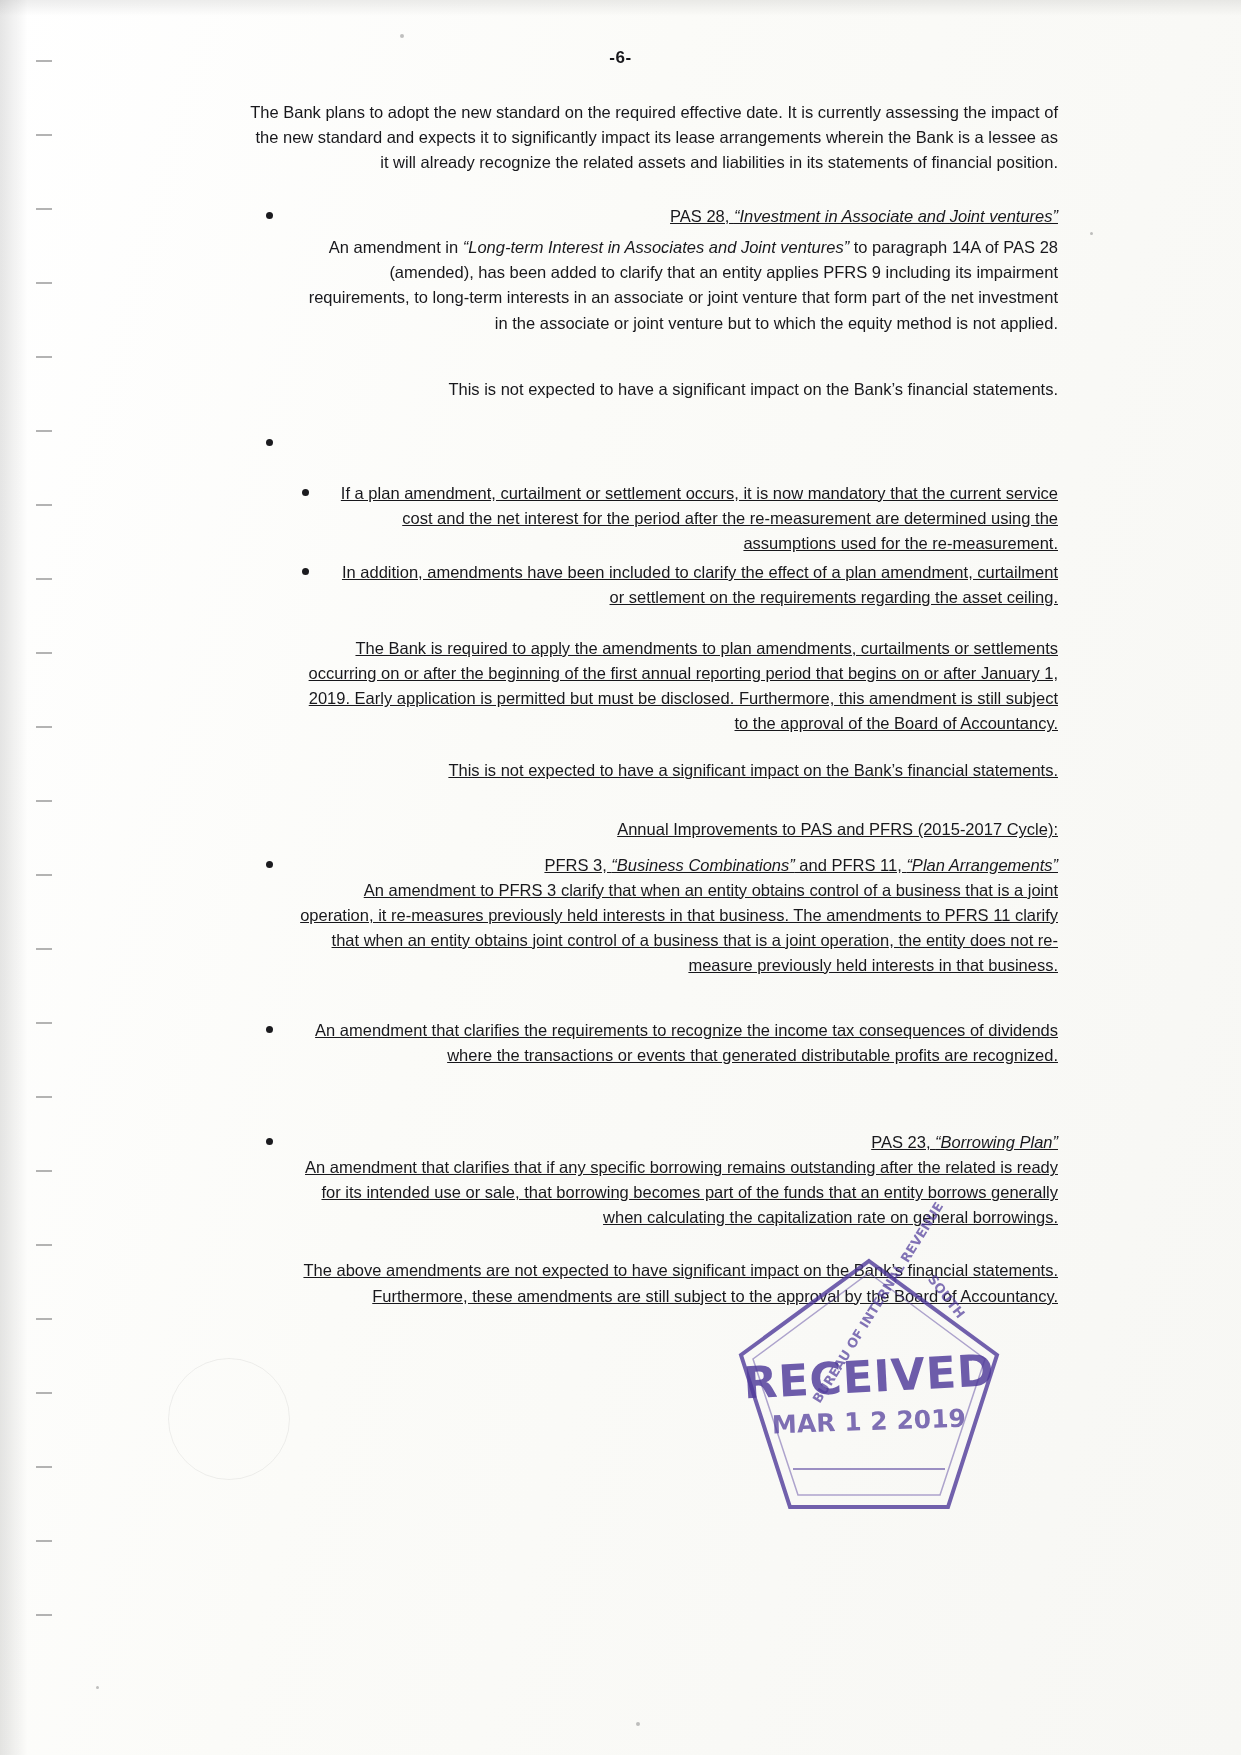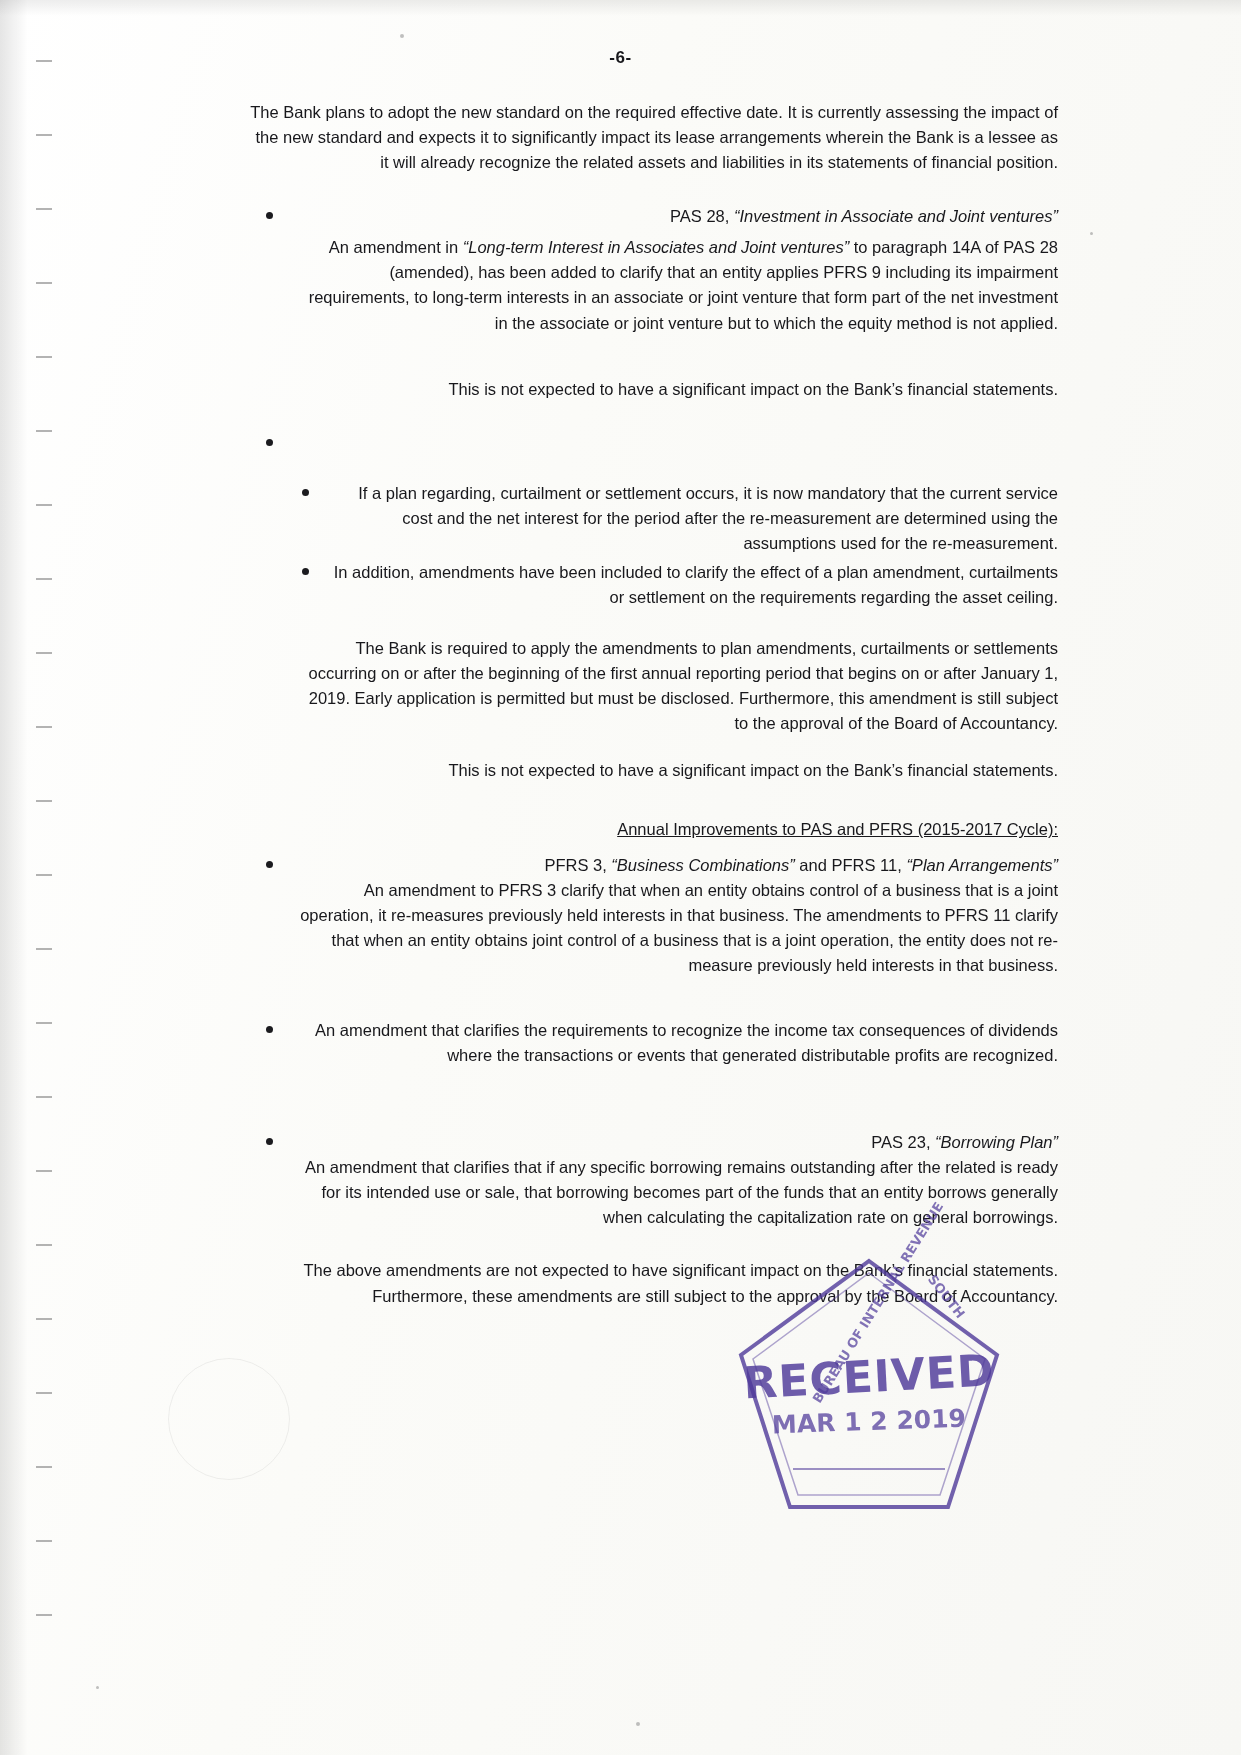--- a/index.html
+++ b/index.html
@@ -78,20 +78,21 @@
 
   p {
     margin: 0 0 0 0;
     text-align: right;
   }
   .para {
     margin-bottom: 19px;
   }
   .tight {
     margin-bottom: 0;
+    text-decoration: underline;
   }
   .gap-sm { height: 10px; }
   .gap-md { height: 22px; }
   .gap-lg { height: 34px; }
 
   .bullet-row {
     position: relative;
     padding-left: 46px;
     margin-bottom: 6px;
   }
@@ -252,25 +253,25 @@
       <span class="dot"></span>
     </div>
 
     <div class="gap-md"></div>
 
 
     <div class="gap-md"></div>
 
     <div class="sub-bullet-row">
       <span class="dot"></span>
-      <p class="tight">If a plan regarding, curtailment or settlement occurs, it is now mandatory that the current service cost and the net interest for the period after the re-measurement are determined using the assumptions used for the re-measurement.</p>
+      <p class="tight">If a plan amendment, curtailment or settlement occurs, it is now mandatory that the current service cost and the net interest for the period after the re-measurement are determined using the assumptions used for the re-measurement.</p>
     </div>
     <div class="sub-bullet-row">
       <span class="dot"></span>
-      <p class="tight">In addition, amendments have been included to clarify the effect of a plan amendment, curtailments or settlement on the requirements regarding the asset ceiling.</p>
+      <p class="tight">In addition, amendments have been included to clarify the effect of a plan amendment, curtailment or settlement on the requirements regarding the asset ceiling.</p>
     </div>
 
     <div class="gap-md"></div>
 
     <div class="indent">
       <p class="tight">The Bank is required to apply the amendments to plan amendments, curtailments or settlements occurring on or after the beginning of the first annual reporting period that begins on or after January 1, 2019. Early application is permitted but must be disclosed. Furthermore, this amendment is still subject to the approval of the Board of Accountancy.</p>
       <div class="gap-md"></div>
       <p class="tight">This is not expected to have a significant impact on the Bank’s financial statements.</p>
     </div>
 

